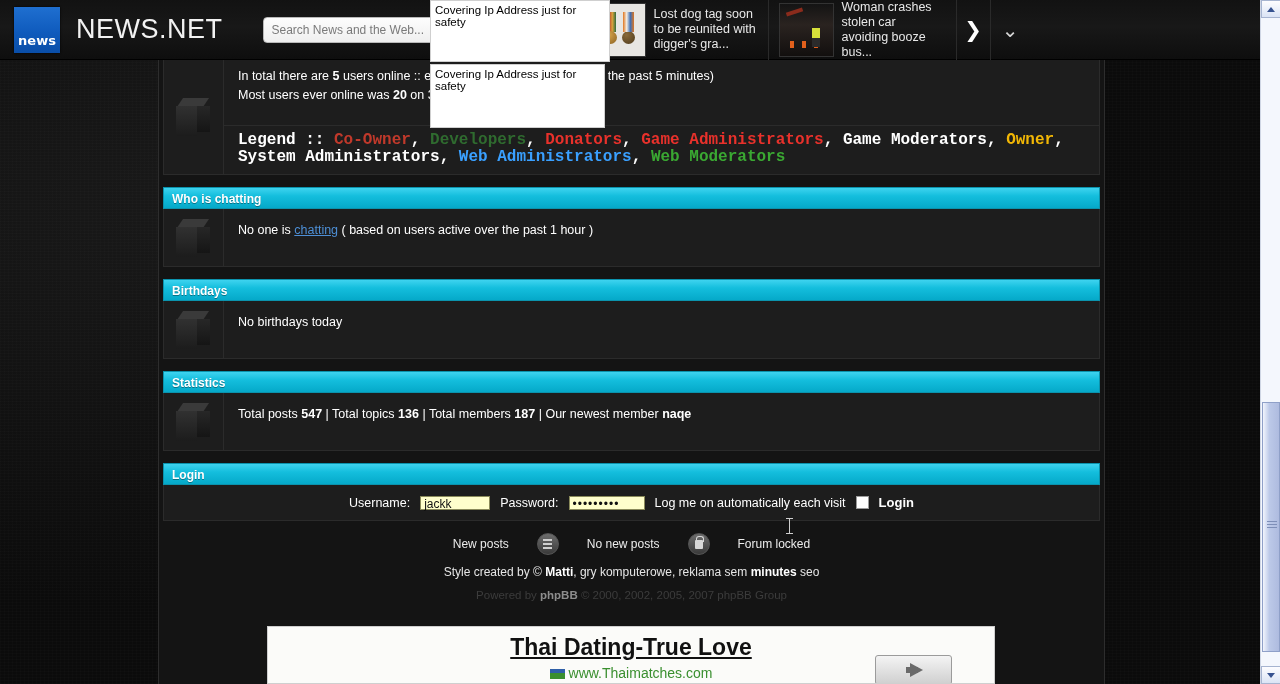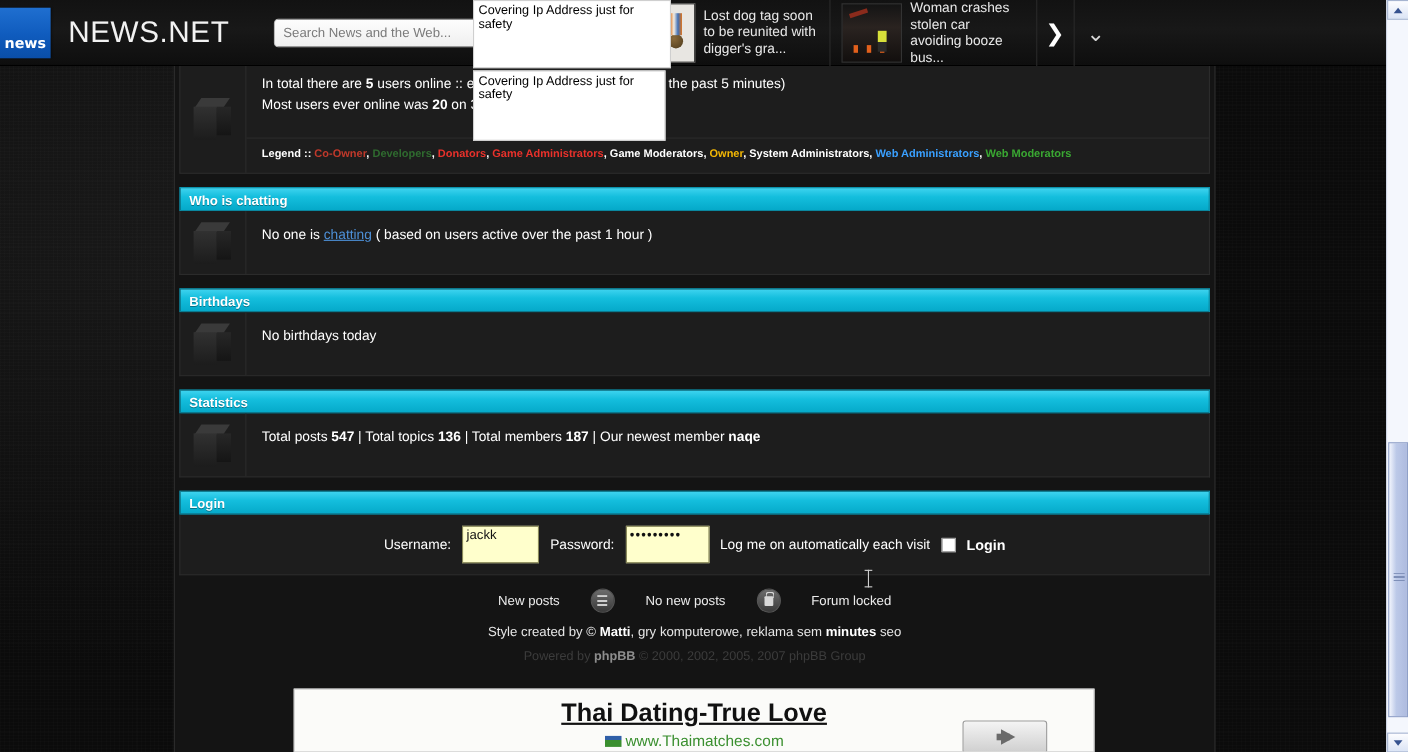--- a/index.html
+++ b/index.html
@@ -21,21 +21,21 @@
   }
 
   
   .newsbar{
     position:absolute; top:0; left:0; width:1260px; height:60px;
     background:linear-gradient(180deg,#121212 0%, #181818 45%, #0e0e0e 100%);
     display:flex; align-items:center; z-index:40;
     border-bottom:1px solid #000;
   }
   .nb-logo{
-    width:46px; height:46px; 
+    width:46px; height:46px; margin-left:14px;
     background:linear-gradient(180deg,#1f6fd0 0%, #0f5bbd 55%, #0a4ea8 100%);
     position:relative; flex:none;
     box-shadow:0 0 2px #000;
   }
   .nb-logo span{
     position:absolute; left:0; right:0; bottom:5px; text-align:center;
     font-size:13px; font-weight:bold; color:#fff;
     font-family:"DejaVu Sans", sans-serif;
   }
   .nb-title{
@@ -140,34 +140,34 @@
   .onlinebox{ margin:0 2px 12px 2px; }
   .online-body{
     background:#1d1d1d; border:1px solid #2b2b2b;
     display:flex; align-items:stretch;
   }
   .online-main{ flex:1; }
   .online-top{ padding:8px 14px 10px 14px; font-size:12.5px; line-height:19px;
     font-family:"Liberation Sans", sans-serif; }
   .legend-row{
     border-top:1px solid #2b2b2b; padding:6px 14px 8px 14px;
-    font-size:10px; line-height:17px; font-weight:bold;
-    font-family:Liberation Sans, sans-serif;
+    font-size:16px; line-height:17px; font-weight:bold;
+    font-family:Liberation Mono, monospace;
   }
   .legend-row .plain{ color:#ffffff; }
   b.val{ font-weight:bold; color:#ffffff; }
 
   .login-row{
     display:flex; align-items:center; justify-content:center;
     gap:10px; padding:10px 0; font-size:12.5px;
     font-family:"Liberation Sans", sans-serif;
   }
   .login-row label{ color:#ffffff; }
   .tf{
-    background:#ffffcc; border:1px solid #8a8a5a; height:34px;
+    background:#ffffcc; border:1px solid #8a8a5a; height:14px;
     font-size:12px; color:#111; padding:0 3px; width:70px;
     font-family:"Liberation Sans", sans-serif; line-height:15px;
   }
   .tf.pw{ width:76px; letter-spacing:1px; }
   .cb{ width:13px; height:13px; background:#fff; border:1px solid #9a9a9a; display:inline-block; }
   .login-btn{ font-weight:bold; font-size:13px; color:#fff; background:none; border:none;
     font-family:"Liberation Sans", sans-serif; }
 
   
   .footer{ text-align:center; padding-top:12px; }

